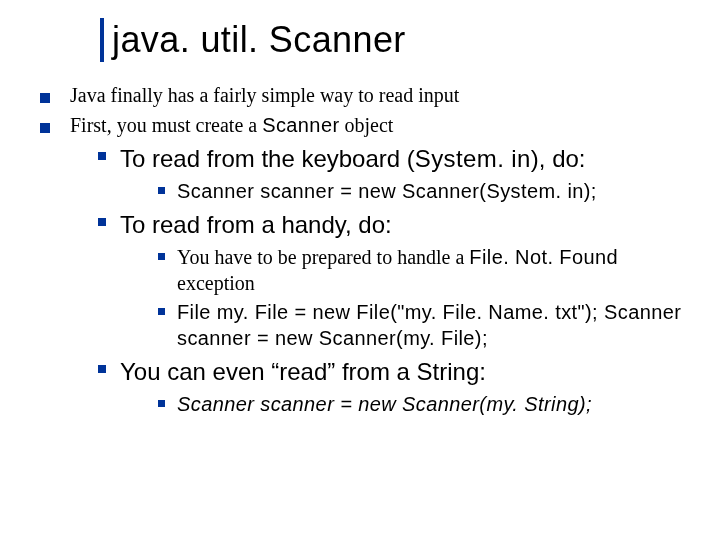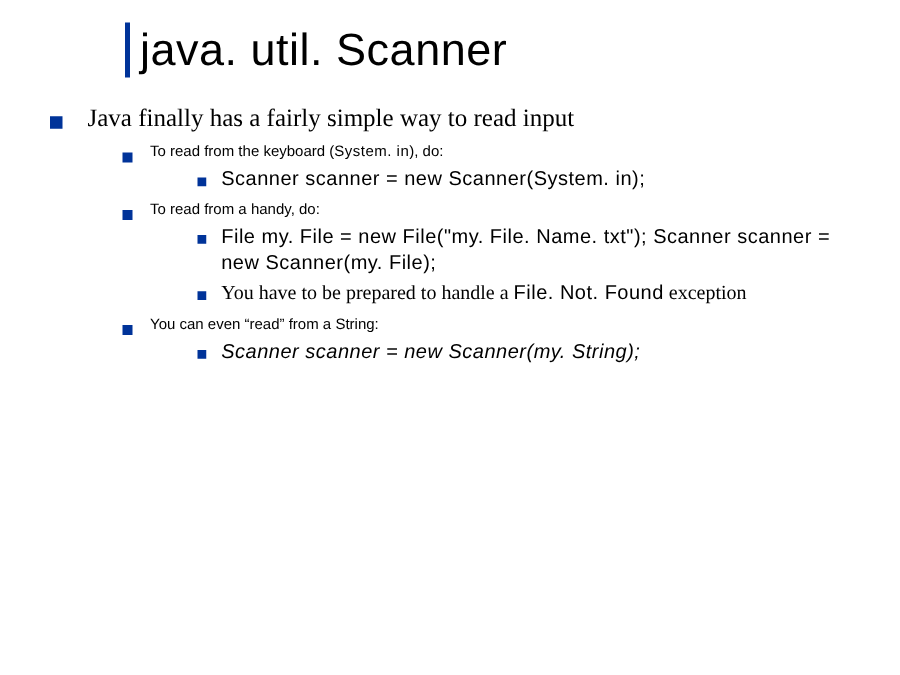--- a/index.html
+++ b/index.html
@@ -52,32 +52,32 @@
     line-height: 1.3;
   }
   .lvl2 {
     margin-left: 68px;
     margin-top: 6px;
   }
   .lvl2 > li {
     display: flex;
     align-items: flex-start;
     margin-bottom: 4px;
-    font-size: 12px;
+    font-size: 24px;
     font-family: Arial, Helvetica, sans-serif;
     line-height: 1.28;
   }
   .lvl3 {
     margin-left: 36px;
   }
   .lvl3 > li {
     display: flex;
     align-items: flex-start;
     margin-bottom: 4px;
-    font-size: 16px;
+    font-size: 20px;
     font-family: Arial, Helvetica, sans-serif;
     line-height: 1.28;
   }
   .sq {
     display: inline-block;
     background: #003399;
     flex-shrink: 0;
   }
   .sq1 { width: 10px; height: 10px; margin-top: 11px; margin-right: 20px; }
   .sq2 { width: 8px;  height: 8px;  margin-top: 8px;  margin-right: 14px; }
@@ -97,20 +97,26 @@
   <div class="title-wrap">
     <div class="title-bar"></div>
     <div class="title code">java. util. Scanner</div>
   </div>
 
   <ul class="lvl1">
     <li>
       <span class="sq sq1"></span>
       <span class="text serif">Java finally has a fairly simple way to read input</span>
     </li>
+    <li>
+      <span class="sq sq1"></span>
+      <span class="text serif">
+        <span>First, you must create a </span><span class="code">Scanner</span><span> object</span>
+      </span>
+    </li>
   </ul>
 
   <ul class="lvl2">
     <li>
       <span class="sq sq2"></span>
       <span class="text">
         <span>To read from the keyboard (</span><span class="code">System. in</span><span>), do:</span>
       </span>
     </li>
   </ul>
@@ -123,27 +129,27 @@
 
   <ul class="lvl2">
     <li>
       <span class="sq sq2"></span>
       <span class="text">To read from a handy, do:</span>
     </li>
   </ul>
   <ul class="lvl3" style="margin-left:128px;">
     <li>
       <span class="sq sq3"></span>
-      <span class="text code">File my. File = new File("my. File. Name. txt"); Scanner scanner = new Scanner(my. File);</span>
+      <span class="text">
+        <span class="serif">You have to be prepared to handle a </span><span class="code">File. Not. Found</span><span class="serif"> exception</span>
+      </span>
     </li>
     <li>
       <span class="sq sq3"></span>
-      <span class="text">
-        <span class="serif">You have to be prepared to handle a </span><span class="code">File. Not. Found</span><span class="serif"> exception</span>
-      </span>
+      <span class="text code">File my. File = new File("my. File. Name. txt"); Scanner scanner = new Scanner(my. File);</span>
     </li>
   </ul>
 
   <ul class="lvl2">
     <li>
       <span class="sq sq2"></span>
       <span class="text">You can even “read” from a String:</span>
     </li>
   </ul>
   <ul class="lvl3" style="margin-left:128px;font-style:italic;">

